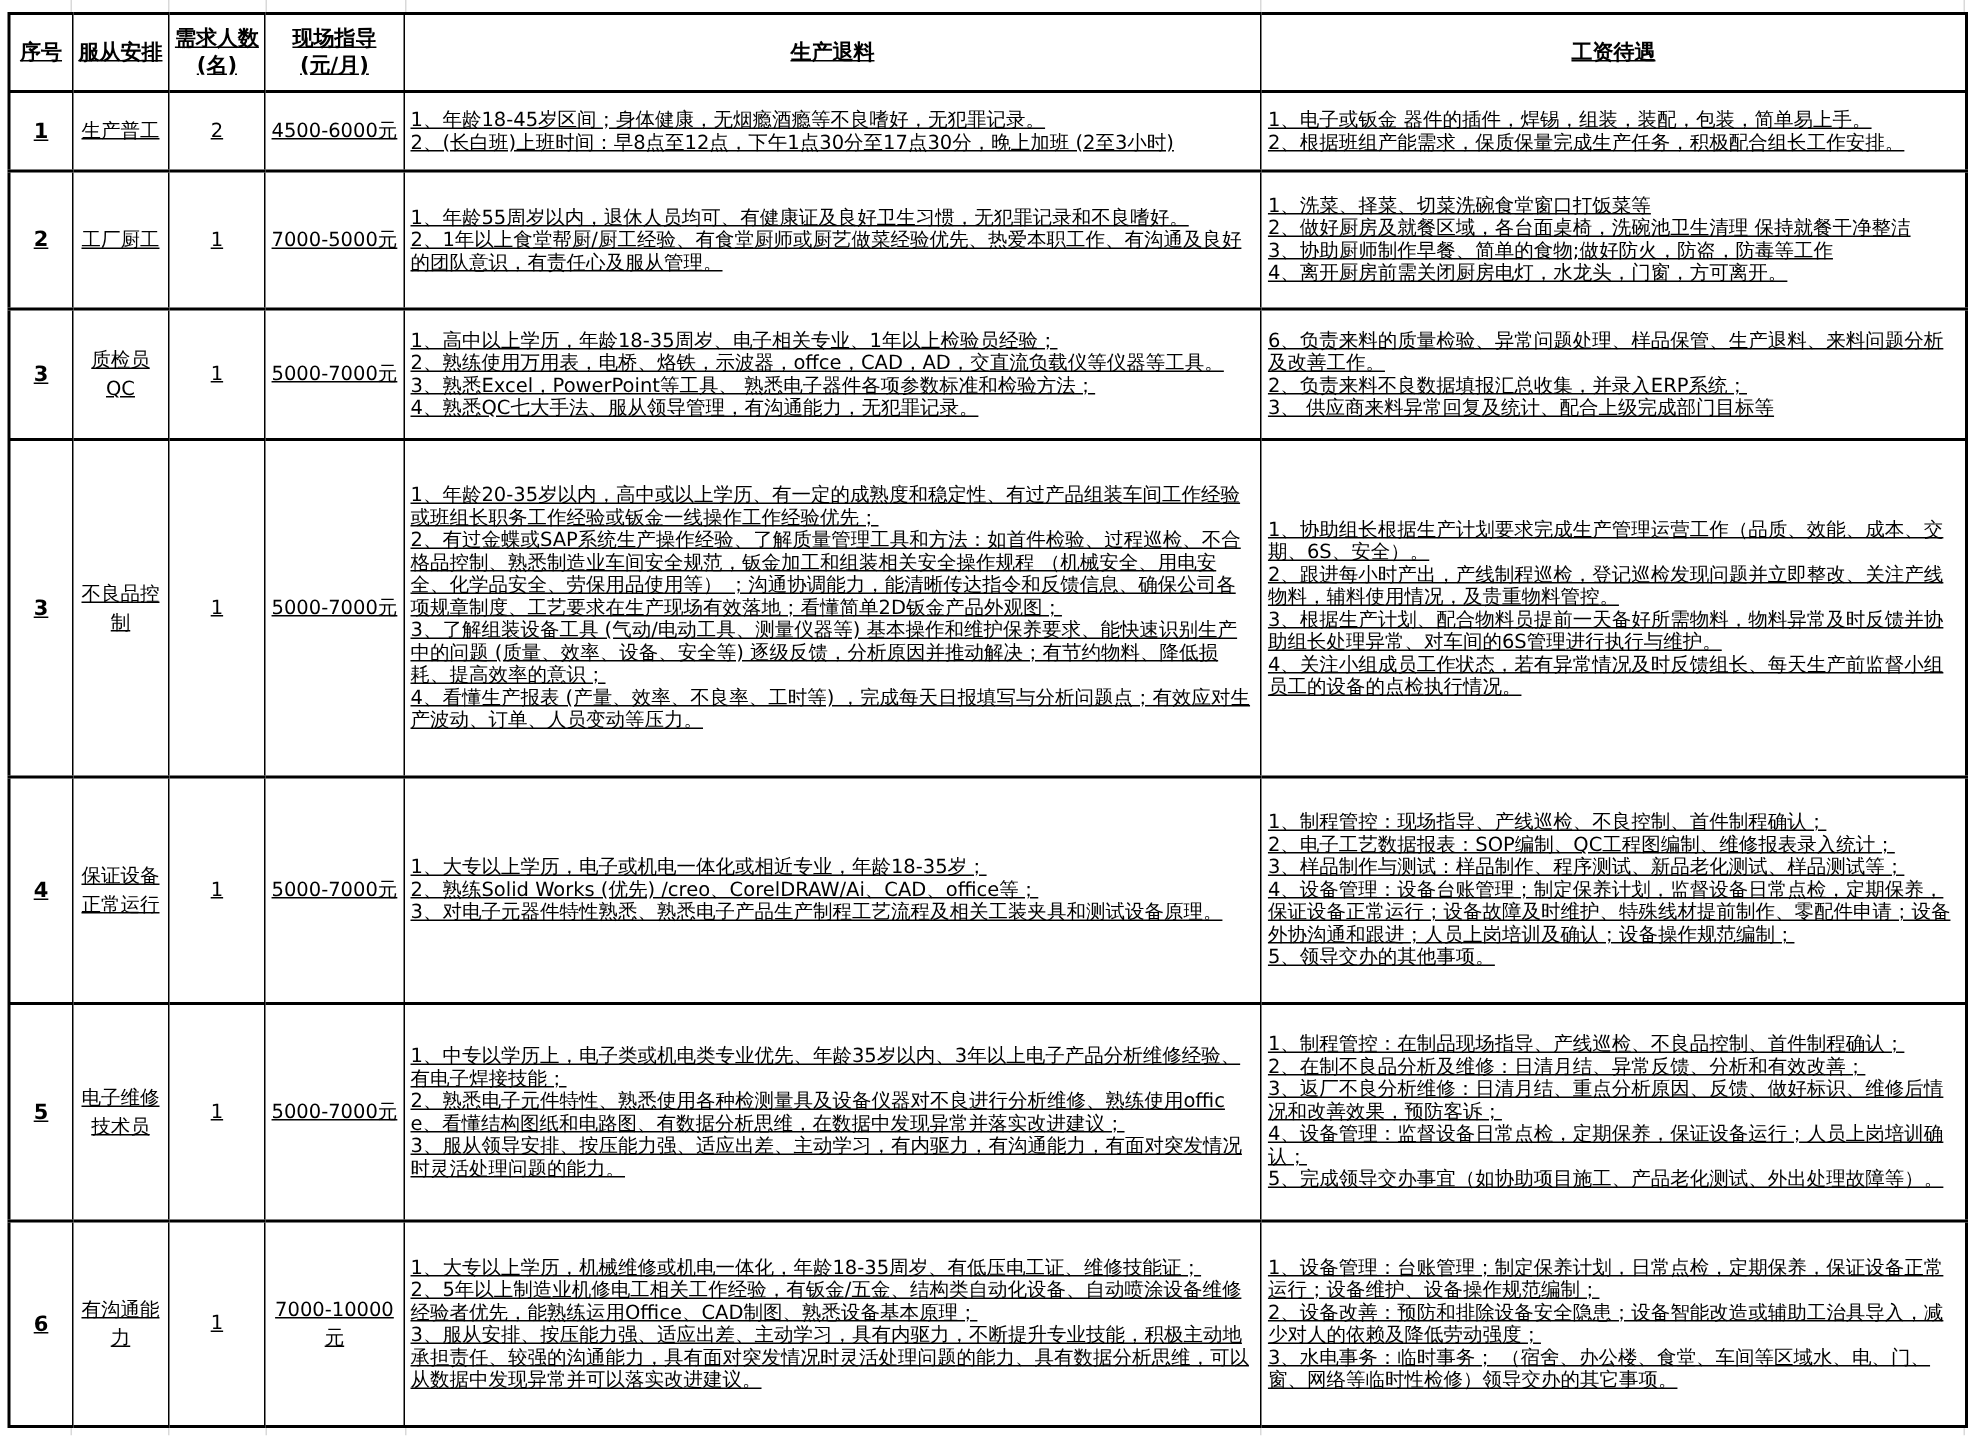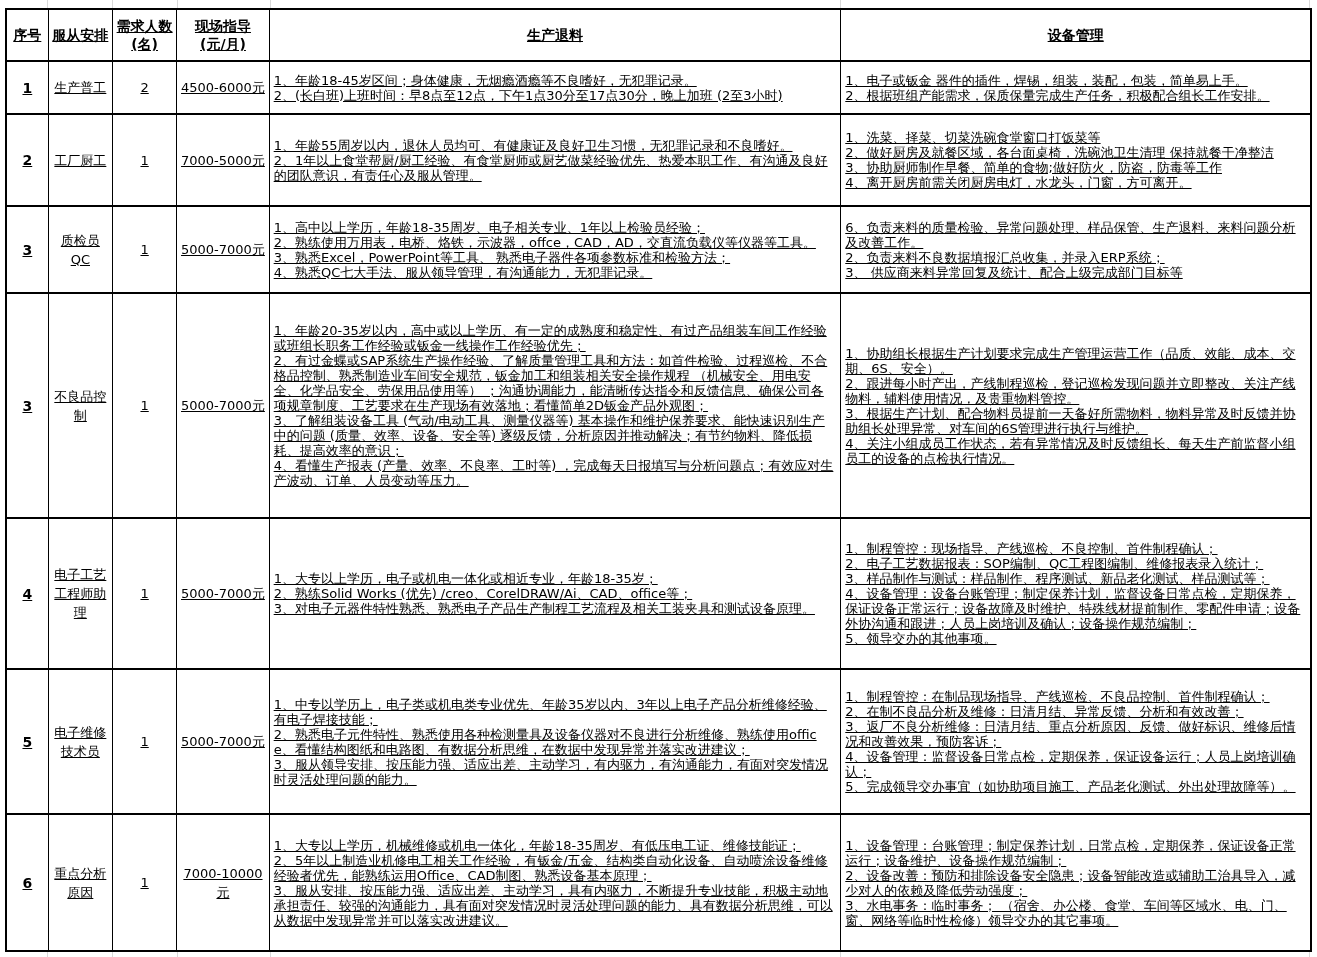--- a/index.html
+++ b/index.html
@@ -117,21 +117,21 @@
     </colgroup>
     <thead>
       <tr>
         <th>序号</th>
         <th>服从安排</th>
         <th>需求人数
 (名)</th>
         <th>现场指导
 (元/月)</th>
         <th>生产退料</th>
-        <th>设备管理</th>
+        <th>工资待遇</th>
       </tr>
     </thead>
     <tbody>
       <tr>
         <td class="c-no">1</td>
         <td class="c-title">生产普工</td>
         <td class="c-count">2</td>
         <td class="c-salary">4500-6000元</td>
         <td class="c-req">1、年龄18-45岁区间；身体健康，无烟瘾酒瘾等不良嗜好，无犯罪记录。
 2、(长白班)上班时间：早8点至12点，下午1点30分至17点30分，晚上加班 (2至3小时)</td>
@@ -172,21 +172,21 @@
 2、有过金蝶或SAP系统生产操作经验、了解质量管理工具和方法：如首件检验、过程巡检、不合格品控制、熟悉制造业车间安全规范，钣金加工和组装相关安全操作规程 （机械安全、用电安全、化学品安全、劳保用品使用等） ；沟通协调能力，能清晰传达指令和反馈信息、确保公司各项规章制度、工艺要求在生产现场有效落地；看懂简单2D钣金产品外观图；
 3、了解组装设备工具 (气动/电动工具、测量仪器等) 基本操作和维护保养要求、能快速识别生产中的问题 (质量、效率、设备、安全等) 逐级反馈，分析原因并推动解决；有节约物料、降低损耗、提高效率的意识；
 4、看懂生产报表 (产量、效率、不良率、工时等) ，完成每天日报填写与分析问题点；有效应对生产波动、订单、人员变动等压力。</td>
         <td class="c-duty">1、协助组长根据生产计划要求完成生产管理运营工作（品质、效能、成本、交期、6S、安全）。
 2、跟进每小时产出，产线制程巡检，登记巡检发现问题并立即整改、关注产线物料，辅料使用情况，及贵重物料管控。
 3、根据生产计划、配合物料员提前一天备好所需物料，物料异常及时反馈并协助组长处理异常、对车间的6S管理进行执行与维护。
 4、关注小组成员工作状态，若有异常情况及时反馈组长、每天生产前监督小组员工的设备的点检执行情况。</td>
       </tr>
       <tr>
         <td class="c-no">4</td>
-        <td class="c-title">电子工艺工程师助理</td>
+        <td class="c-title">保证设备正常运行</td>
         <td class="c-count">1</td>
         <td class="c-salary">5000-7000元</td>
         <td class="c-req">1、大专以上学历，电子或机电一体化或相近专业，年龄18-35岁；
 2、熟练Solid Works (优先) /creo、CorelDRAW/Ai、CAD、office等；
 3、对电子元器件特性熟悉、熟悉电子产品生产制程工艺流程及相关工装夹具和测试设备原理。</td>
         <td class="c-duty">1、制程管控：现场指导、产线巡检、不良控制、首件制程确认；
 2、电子工艺数据报表：SOP编制、QC工程图编制、维修报表录入统计；
 3、样品制作与测试：样品制作、程序测试、新品老化测试、样品测试等；
 4、设备管理：设备台账管理；制定保养计划，监督设备日常点检，定期保养，保证设备正常运行；设备故障及时维护、特殊线材提前制作、零配件申请；设备外协沟通和跟进；人员上岗培训及确认；设备操作规范编制；
 5、领导交办的其他事项。</td>
@@ -200,21 +200,21 @@
 2、熟悉电子元件特性、熟悉使用各种检测量具及设备仪器对不良进行分析维修、熟练使用office、看懂结构图纸和电路图、有数据分析思维，在数据中发现异常并落实改进建议；
 3、服从领导安排、按压能力强、适应出差、主动学习，有内驱力，有沟通能力，有面对突发情况时灵活处理问题的能力。</td>
         <td class="c-duty">1、制程管控：在制品现场指导、产线巡检、不良品控制、首件制程确认；
 2、在制不良品分析及维修：日清月结、异常反馈、分析和有效改善；
 3、返厂不良分析维修：日清月结、重点分析原因、反馈、做好标识、维修后情况和改善效果，预防客诉；
 4、设备管理：监督设备日常点检，定期保养，保证设备运行；人员上岗培训确认；
 5、完成领导交办事宜（如协助项目施工、产品老化测试、外出处理故障等）。</td>
       </tr>
       <tr>
         <td class="c-no">6</td>
-        <td class="c-title">重点分析原因</td>
+        <td class="c-title">有沟通能力</td>
         <td class="c-count">1</td>
         <td class="c-salary">7000-10000元</td>
         <td class="c-req">1、大专以上学历，机械维修或机电一体化，年龄18-35周岁、有低压电工证、维修技能证；
 2、5年以上制造业机修电工相关工作经验，有钣金/五金、结构类自动化设备、自动喷涂设备维修经验者优先，能熟练运用Office、CAD制图、熟悉设备基本原理；
 3、服从安排、按压能力强、适应出差、主动学习，具有内驱力，不断提升专业技能，积极主动地承担责任、较强的沟通能力，具有面对突发情况时灵活处理问题的能力、具有数据分析思维，可以从数据中发现异常并可以落实改进建议。</td>
         <td class="c-duty">1、设备管理：台账管理；制定保养计划，日常点检，定期保养，保证设备正常运行；设备维护、设备操作规范编制；
 2、设备改善：预防和排除设备安全隐患；设备智能改造或辅助工治具导入，减少对人的依赖及降低劳动强度；
 3、水电事务：临时事务； （宿舍、办公楼、食堂、车间等区域水、电、门、窗、网络等临时性检修）领导交办的其它事项。</td>
       </tr>
     </tbody>

